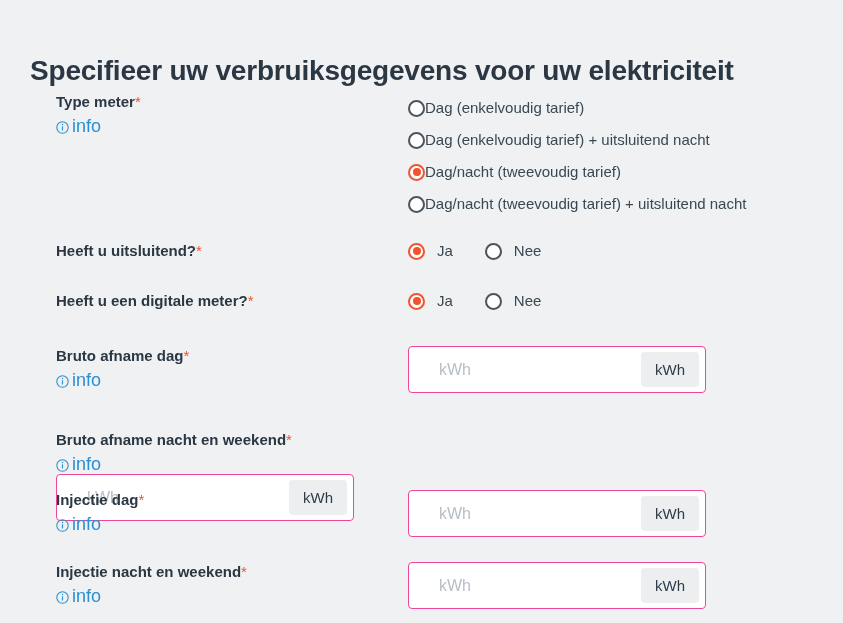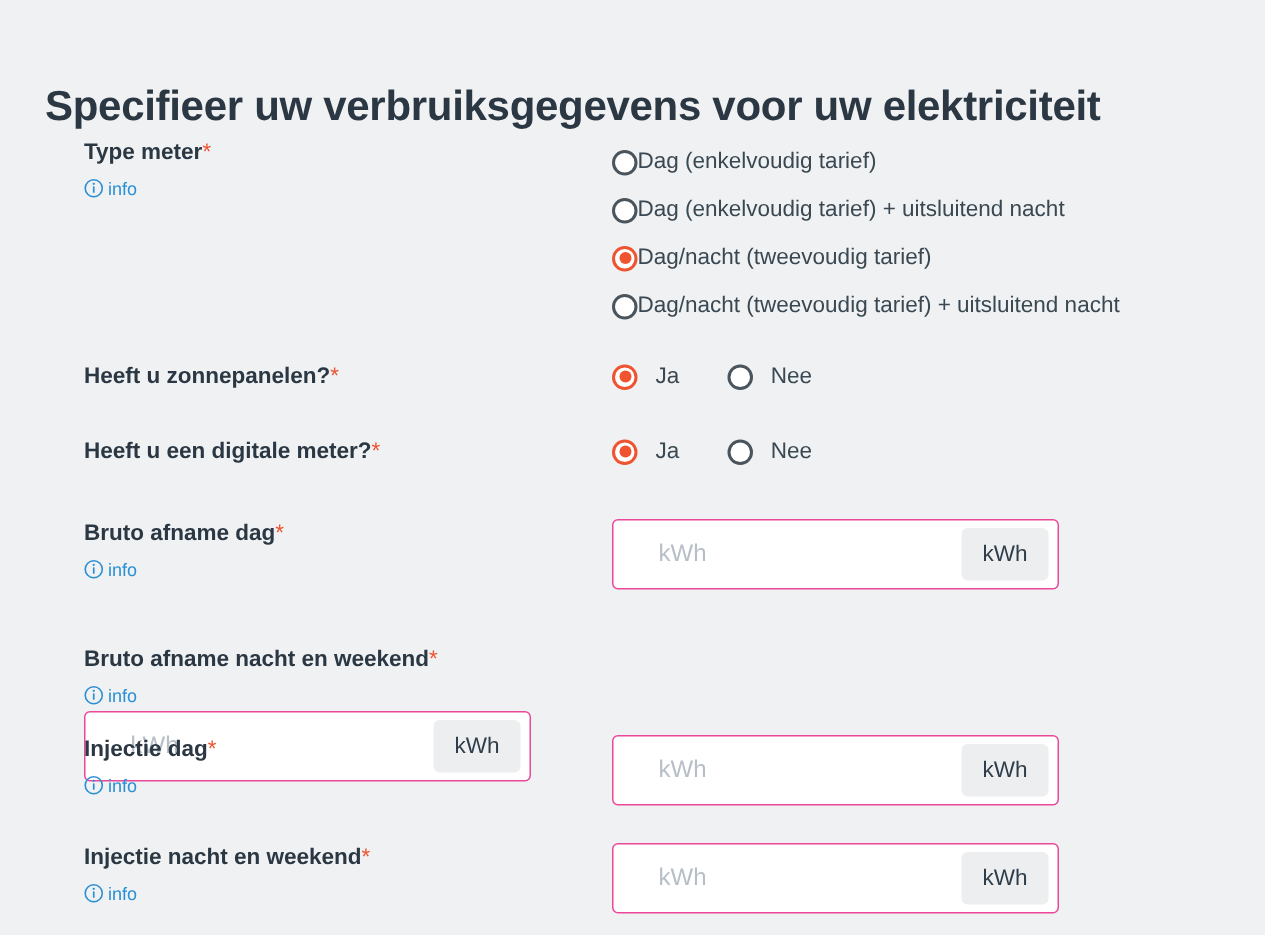--- a/index.html
+++ b/index.html
@@ -58,21 +58,21 @@
   .req-star {
     color: #ef5330;
     font-size: 15px;
     font-weight: normal;
     line-height: 20px;
   }
 
   .info-link {
     display: block;
     margin-top: 6px;
-    font-size: 12px;
+    font-size: 18px;
     color: #2a8fd4;
     line-height: 16px;
     cursor: pointer;
     white-space: nowrap;
   }
   .info-link .info-ico {
     display: inline-block;
     vertical-align: -2px;
     margin-right: 3px;
   }
@@ -215,21 +215,21 @@
       </label>
       <label class="radio-item">
         <span class="radio-mark"></span>
         <span class="radio-text">Dag/nacht (tweevoudig tarief) + uitsluitend nacht</span>
       </label>
     </div>
   </div>
 
   <div class="form-row" style="left:56px; top:240px; align-items:center;">
     <div class="label-col">
-      <span><span class="field-label">Heeft u zonnepanelen?</span><span class="req-star">*</span></span>
+      <span><span class="field-label">Heeft u uitsluitend?</span><span class="req-star">*</span></span>
     </div>
     <div class="inline-radios">
       <label class="radio-item">
         <span class="radio-mark checked"></span>
         <span class="radio-text">Ja</span>
       </label>
       <label class="radio-item">
         <span class="radio-mark"></span>
         <span class="radio-text">Nee</span>
       </label>

